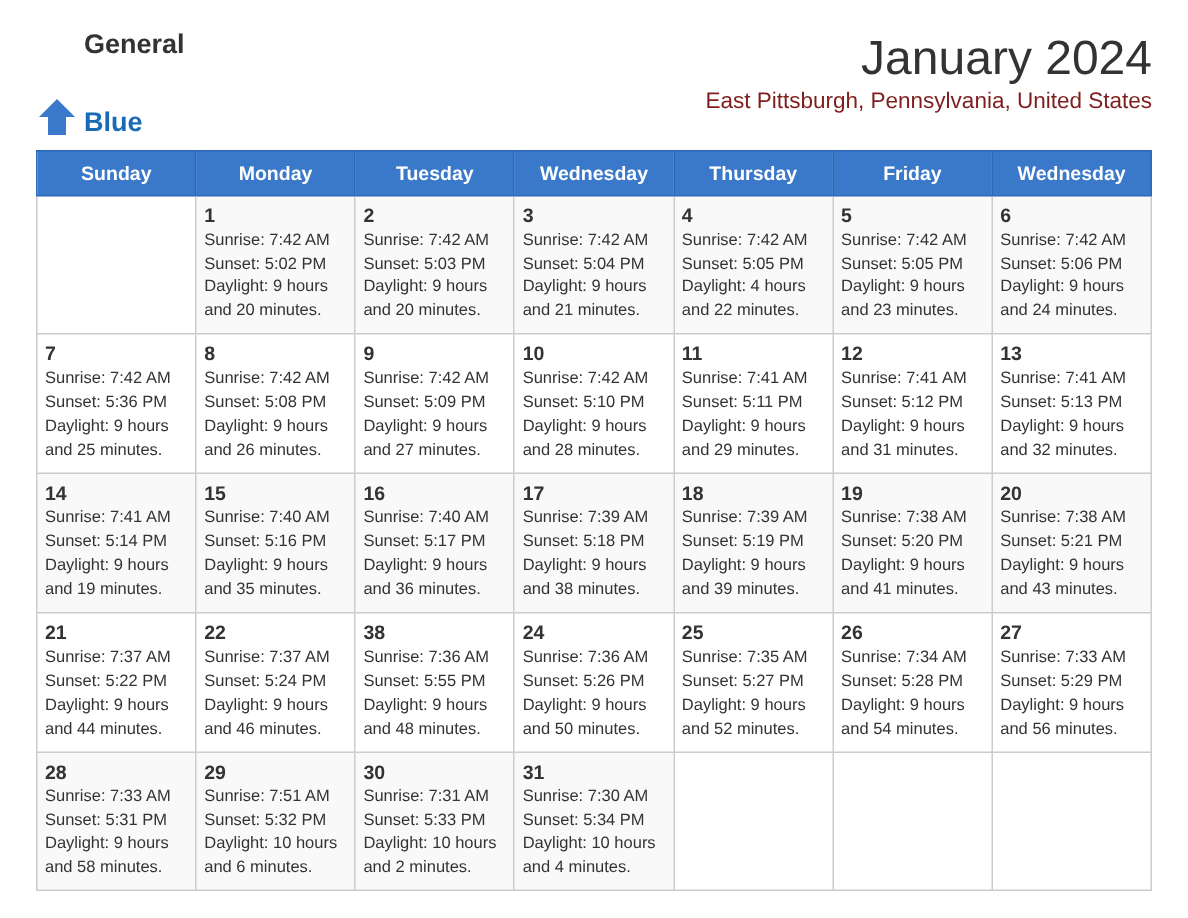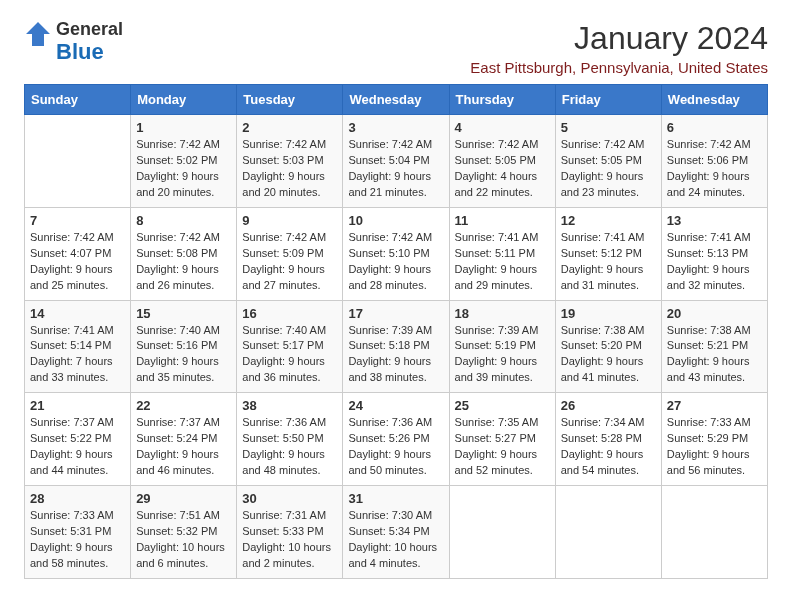--- a/index.html
+++ b/index.html
@@ -11,37 +11,38 @@
       padding: 20px 24px;
     }
     .header {
       display: flex;
       justify-content: space-between;
       align-items: flex-start;
       margin-bottom: 8px;
     }
     .logo {
       display: flex;
-      align-items: flex-start;
+      align-items: flex-end;
       gap: 4px;
     }
     .logo-text {
       display: flex;
       flex-direction: column;
       line-height: 1.1;
     }
     .logo-general {
       font-size: 18px;
       font-weight: bold;
       color: #333;
     }
     .logo-blue {
-      font-size: 22px;
+      font-size: 18px;
       font-weight: bold;
       color: #1a6bb5;
+      margin-top: 32px;
     }
     .logo-icon {
       width: 28px;
       height: 28px;
     }
     .title-area {
       text-align: right;
     }
     .month-title {
       font-size: 32px;
@@ -57,21 +58,21 @@
       width: 100%;
       border-collapse: collapse;
       table-layout: fixed;
     }
     thead th {
       background: #3a78c9;
       color: #fff;
       font-size: 13px;
       font-weight: bold;
       padding: 7px 6px;
-      text-align: left;
+      text-align: center;
       border: 1px solid #2a68b9;
     }
     tbody td {
       border: 1px solid #ccc;
       vertical-align: top;
       padding: 5px 5px 6px 5px;
       height: 88px;
       font-size: 11px;
       color: #333;
       background: #fff;
@@ -176,21 +177,21 @@
             <span>Sunset: 5:06 PM</span><br>
             <span>Daylight: 9 hours and 24 minutes.</span>
           </div>
         </td>
       </tr>
       <tr>
         <td>
           <span class="day-number">7</span>
           <div class="day-info">
             <span>Sunrise: 7:42 AM</span><br>
-            <span>Sunset: 4:07 PM</span><br>
+            <span>Sunset: 5:36 PM</span><br>
             <span>Daylight: 9 hours and 25 minutes.</span>
           </div>
         </td>
         <td>
           <span class="day-number">8</span>
           <div class="day-info">
             <span>Sunrise: 7:42 AM</span><br>
             <span>Sunset: 5:08 PM</span><br>
             <span>Daylight: 9 hours and 26 minutes.</span>
           </div>
@@ -235,21 +236,21 @@
             <span>Daylight: 9 hours and 32 minutes.</span>
           </div>
         </td>
       </tr>
       <tr>
         <td>
           <span class="day-number">14</span>
           <div class="day-info">
             <span>Sunrise: 7:41 AM</span><br>
             <span>Sunset: 5:14 PM</span><br>
-            <span>Daylight: 7 hours and 33 minutes.</span>
+            <span>Daylight: 9 hours and 19 minutes.</span>
           </div>
         </td>
         <td>
           <span class="day-number">15</span>
           <div class="day-info">
             <span>Sunrise: 7:40 AM</span><br>
             <span>Sunset: 5:16 PM</span><br>
             <span>Daylight: 9 hours and 35 minutes.</span>
           </div>
         </td>
@@ -308,21 +309,21 @@
           <div class="day-info">
             <span>Sunrise: 7:37 AM</span><br>
             <span>Sunset: 5:24 PM</span><br>
             <span>Daylight: 9 hours and 46 minutes.</span>
           </div>
         </td>
         <td>
           <span class="day-number">38</span>
           <div class="day-info">
             <span>Sunrise: 7:36 AM</span><br>
-            <span>Sunset: 5:50 PM</span><br>
+            <span>Sunset: 5:55 PM</span><br>
             <span>Daylight: 9 hours and 48 minutes.</span>
           </div>
         </td>
         <td>
           <span class="day-number">24</span>
           <div class="day-info">
             <span>Sunrise: 7:36 AM</span><br>
             <span>Sunset: 5:26 PM</span><br>
             <span>Daylight: 9 hours and 50 minutes.</span>
           </div>

